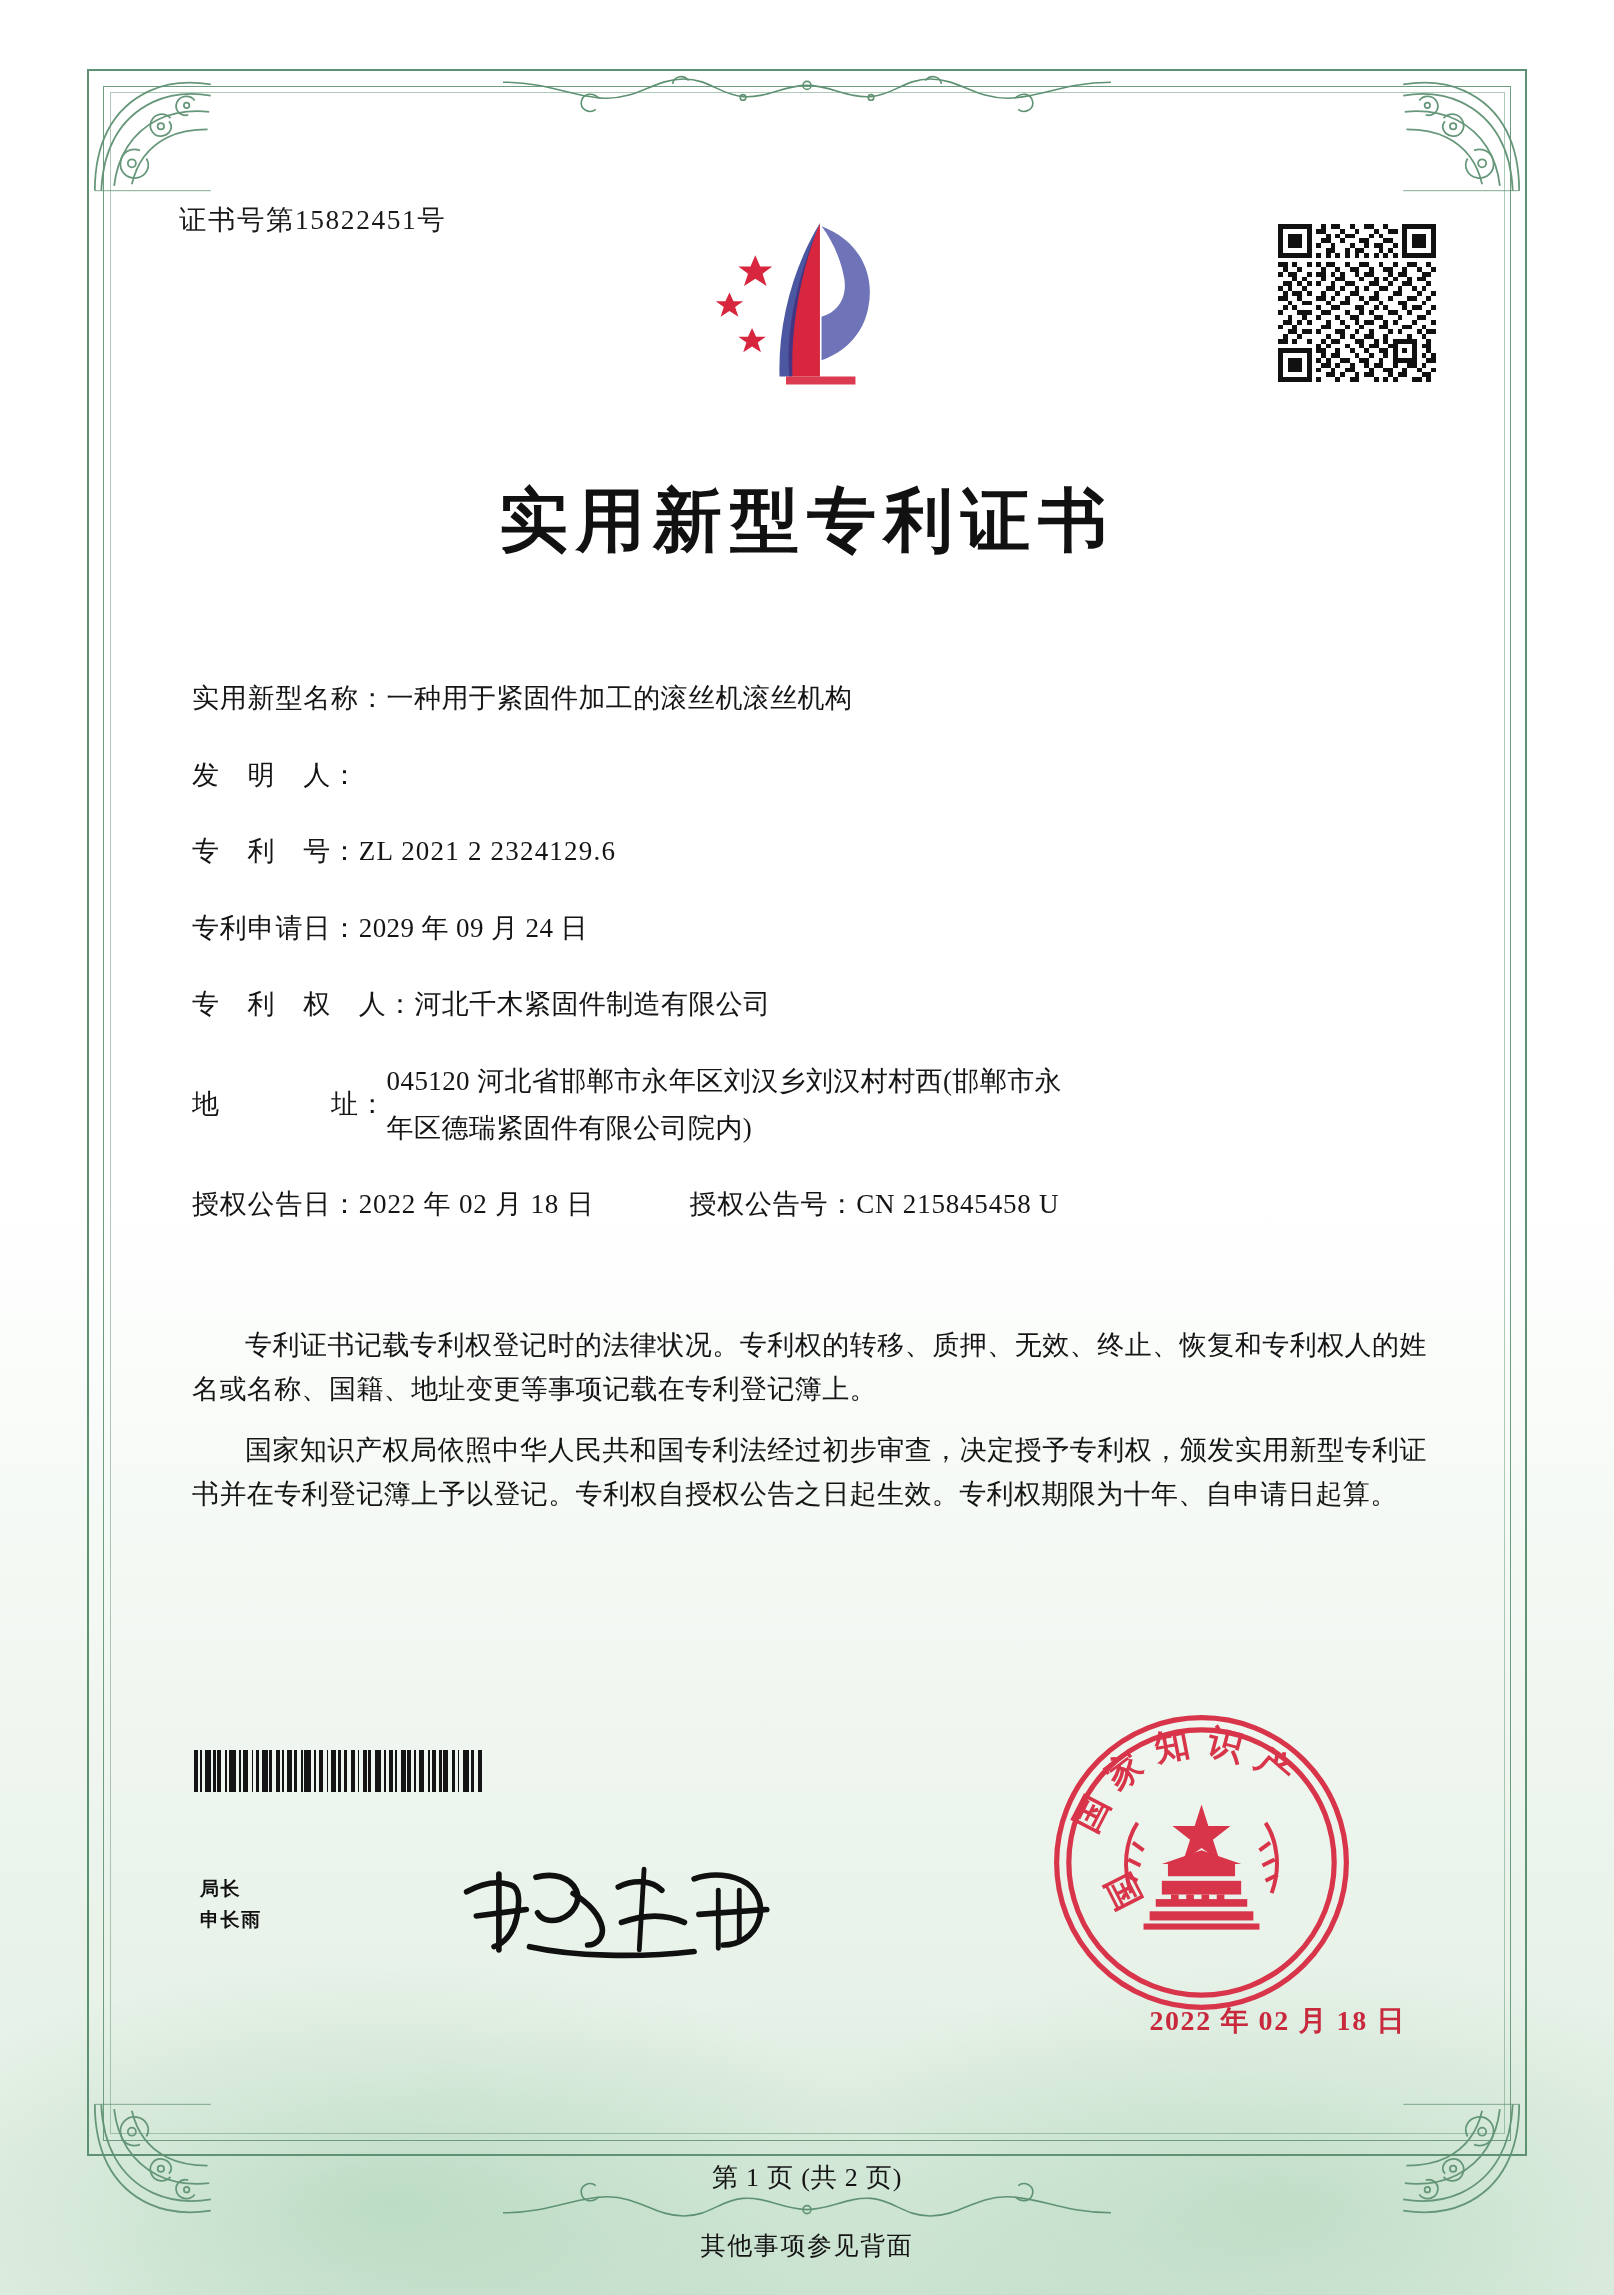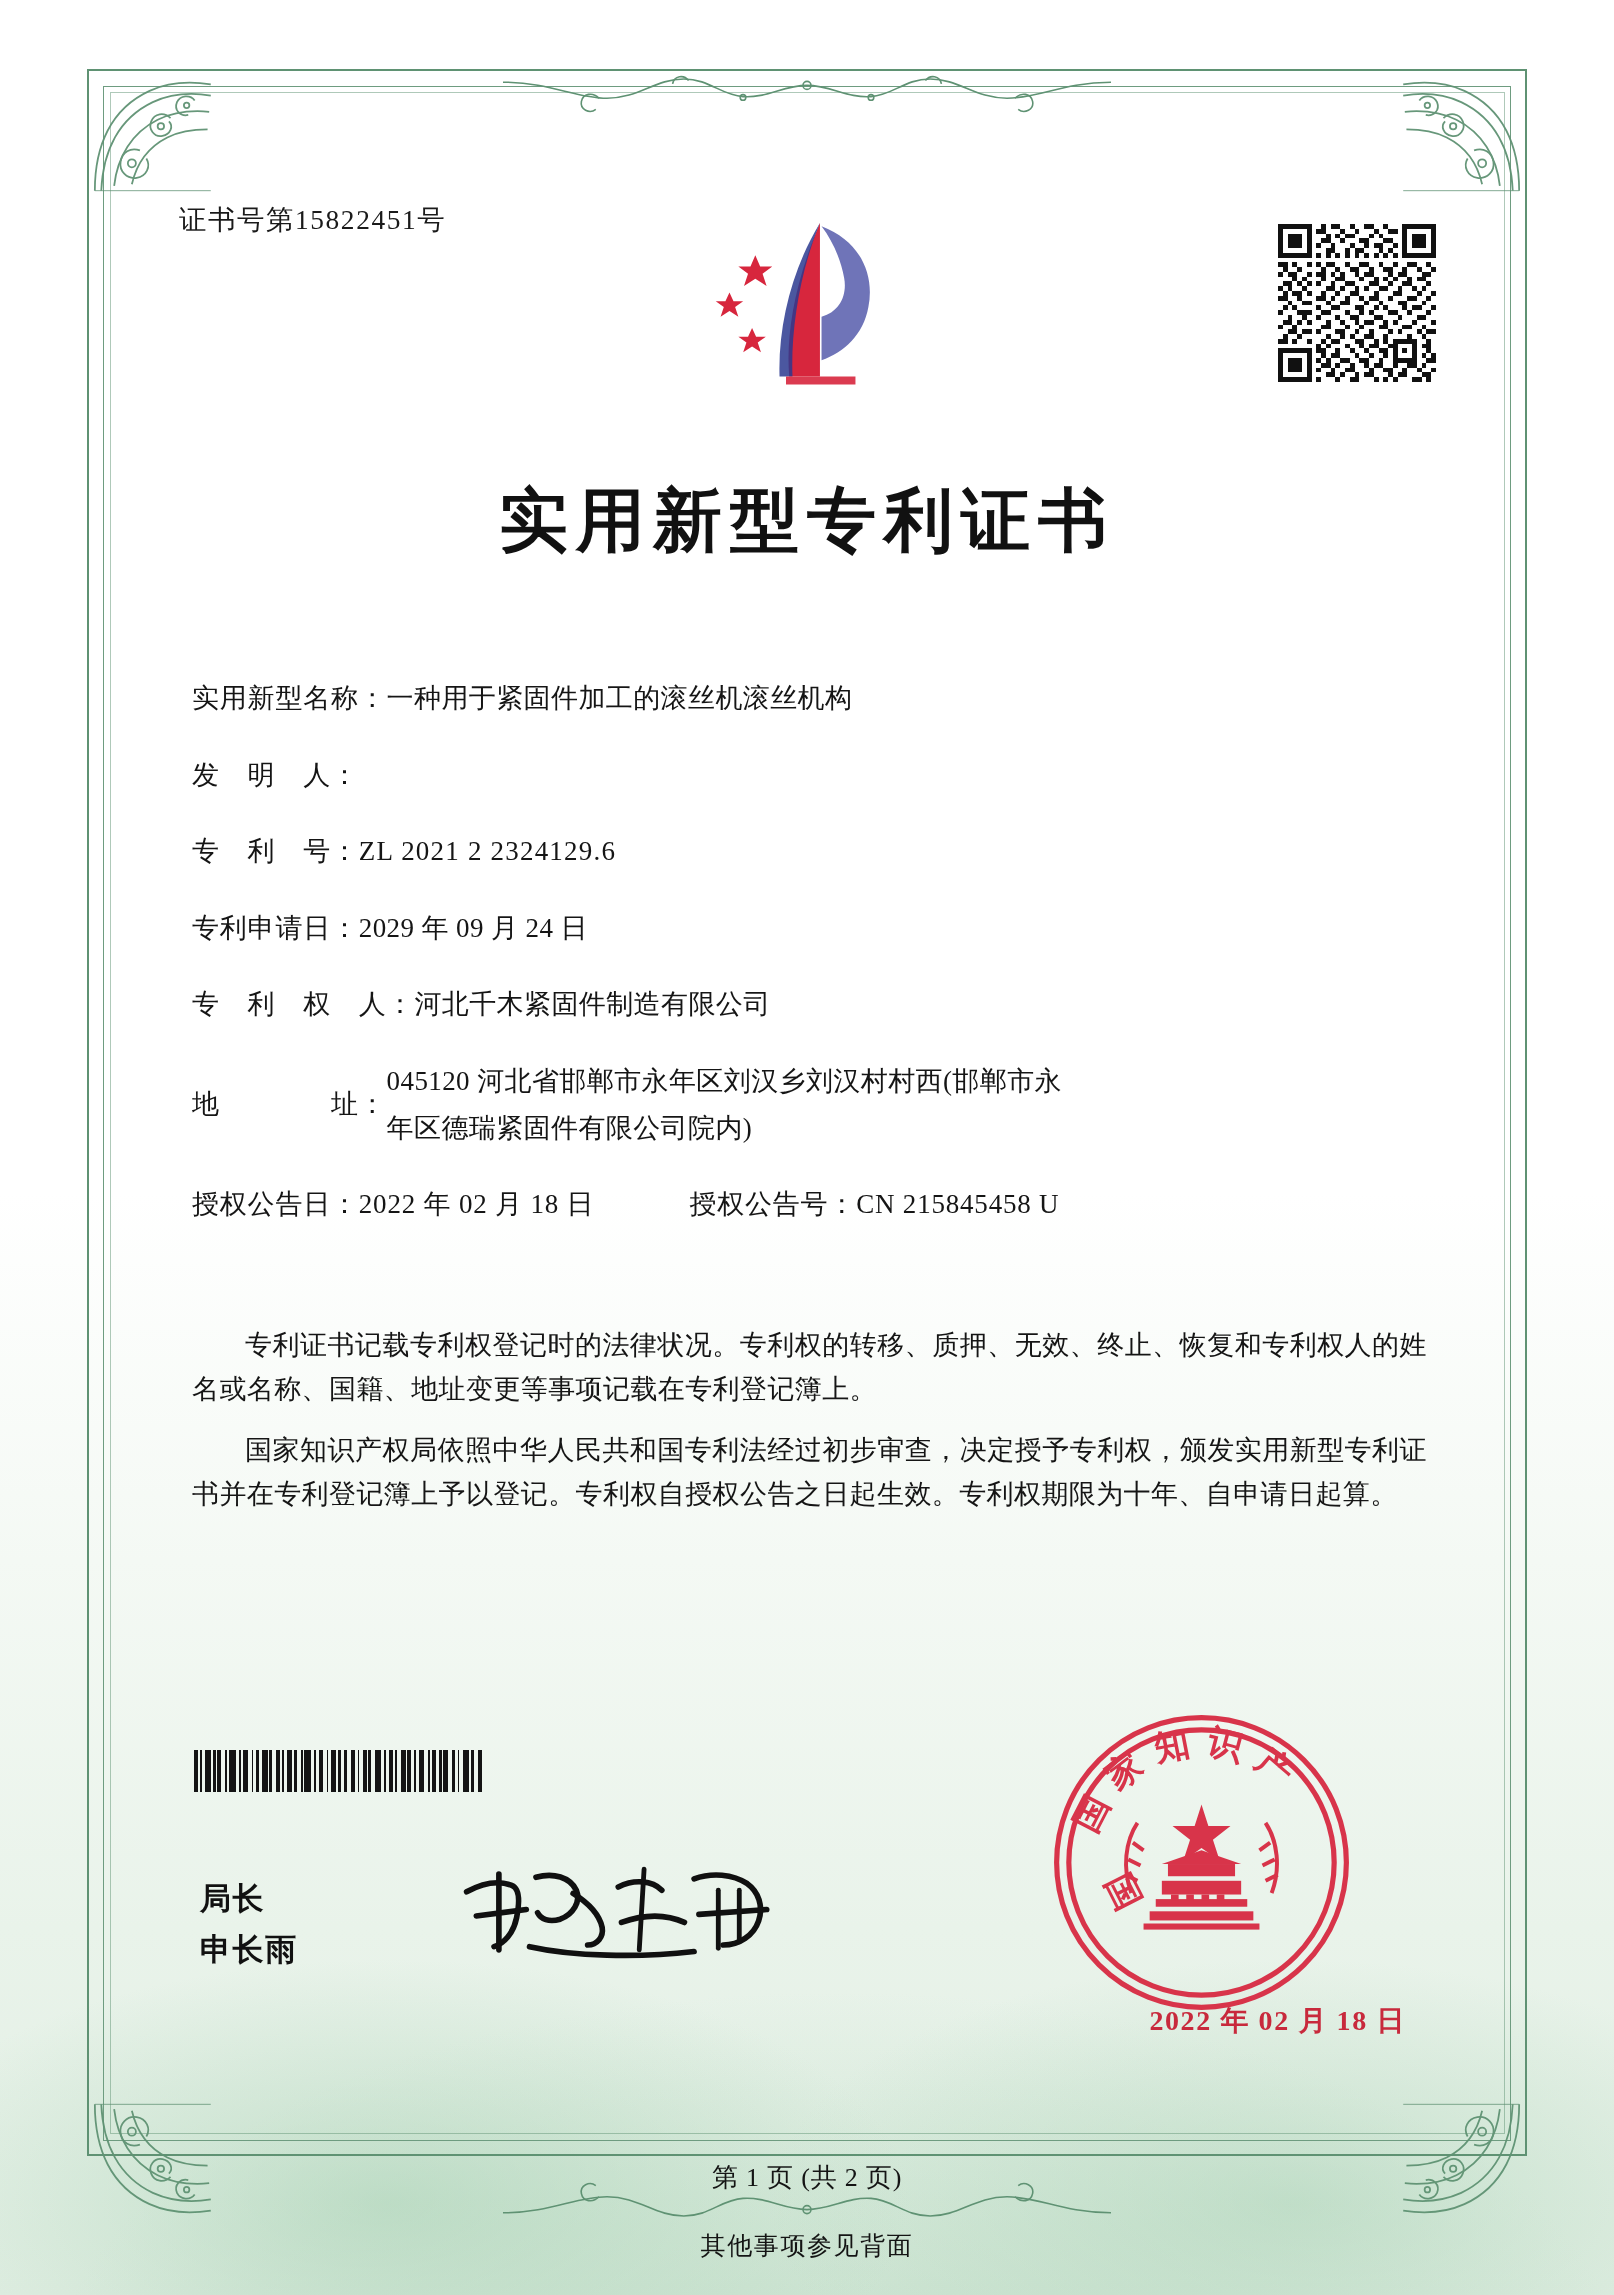--- a/index.html
+++ b/index.html
@@ -195,21 +195,21 @@
     right: 208px; top: 2002px;
     font-size: 28px;
     color: #c8293c;
     letter-spacing: 1.6px;
     font-weight: bold;
   }
 
   .director {
     position: absolute;
     left: 200px; top: 1873px;
-    font-size: 31px;
+    font-size: 19px;
     line-height: 1.65;
     color: #111;
     letter-spacing: 1.6px;
     font-weight: bold;
   }
 
   .signature {
     position: absolute;
     left: 452px; top: 1845px;
     width: 339px; height: 121px;

